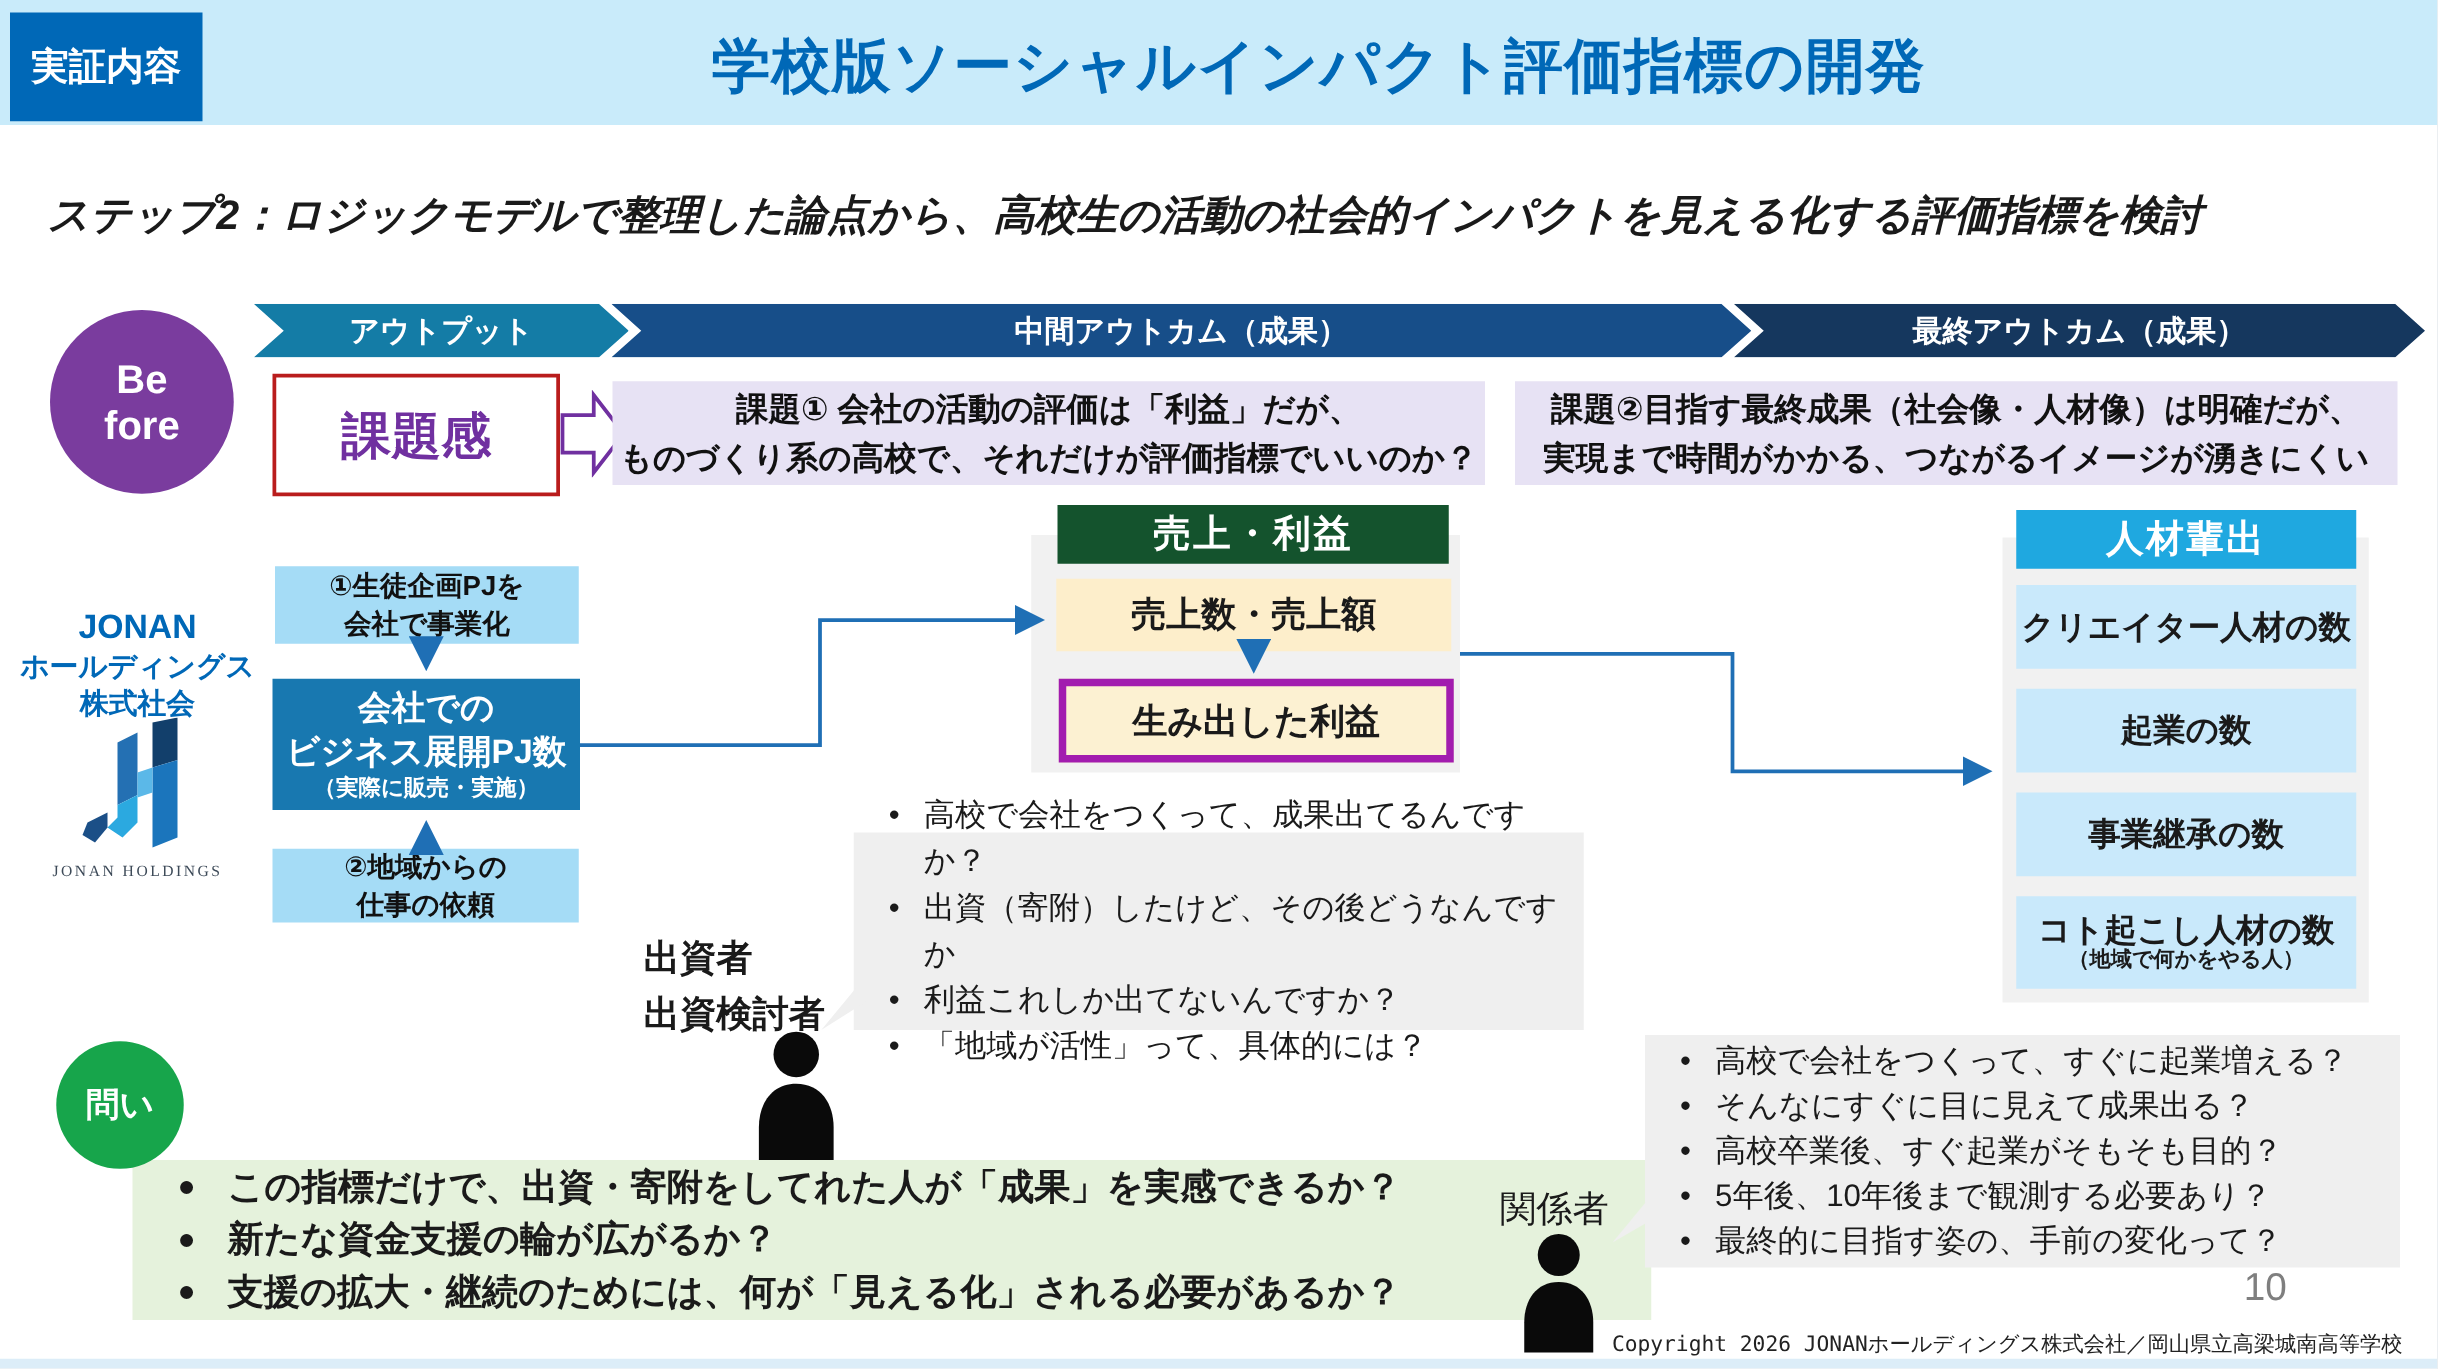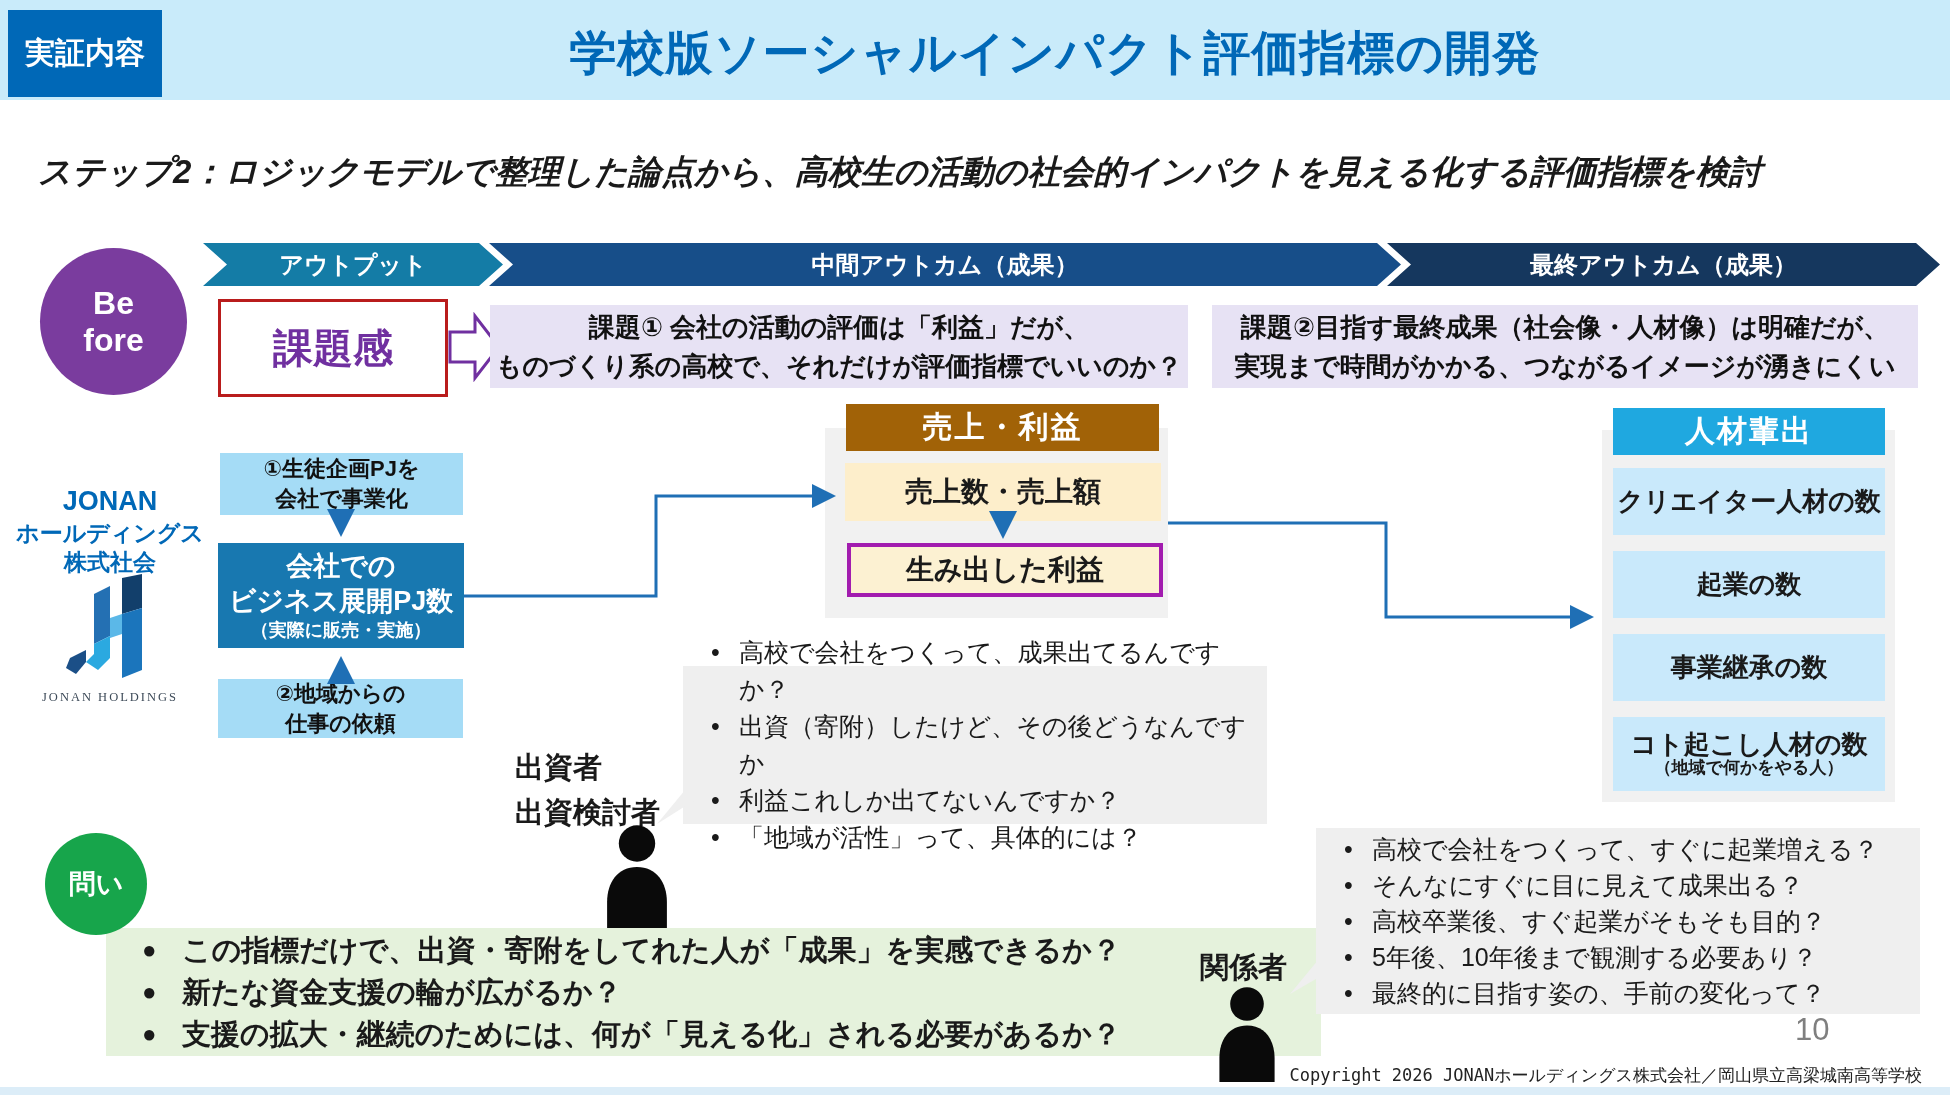--- a/index.html
+++ b/index.html
@@ -38,23 +38,23 @@
   .logo-caption{left:10px;top:690px;width:200px;text-align:center;font-family:"Liberation Serif","DejaVu Serif",serif;font-size:12.5px;letter-spacing:2px;color:#3d4a58;}
   
   .flow-light{background:#A5DCF6;font-size:22px;font-weight:bold;line-height:1.35;color:#111;}
   .flow1{left:220px;top:453px;width:243px;height:62px;}
   .flow-main{left:218px;top:543px;width:246px;height:105px;background:#1878B0;color:#fff;font-weight:bold;line-height:1.3;}
   .flow-main .m1,.flow-main .m2{font-size:27px;}
   .flow-main .m3{font-size:18px;font-weight:bold;}
   .flow2{left:218px;top:679px;width:245px;height:59px;}
   
   .sales-panel{left:825px;top:428px;width:343px;height:190px;background:#F1F1F1;}
-  .sales-header{left:846px;top:404px;width:313px;height:47px;background:#a16207;color:#fff;font-size:30px;font-weight:bold;letter-spacing:2px;}
+  .sales-header{left:846px;top:404px;width:313px;height:47px;background:#14532d;color:#fff;font-size:30px;font-weight:bold;letter-spacing:2px;}
   .sales-item1{left:845px;top:463px;width:316px;height:58px;background:#FDEECB;font-size:28px;font-weight:bold;}
-  .sales-item2{left:847px;top:543px;width:316px;height:54px;background:#FCF1D2;border:4px solid #a21caf;font-size:28px;font-weight:bold;}
+  .sales-item2{left:847px;top:543px;width:316px;height:67px;background:#FCF1D2;border:6px solid #a21caf;font-size:28px;font-weight:bold;}
   
   .talent-panel{left:1602px;top:430px;width:293px;height:372px;background:#F1F1F1;}
   .talent-header{left:1613px;top:408px;width:272px;height:47px;background:#1FA8E0;color:#fff;font-size:30px;font-weight:bold;letter-spacing:2px;}
   .talent-item{left:1613px;width:272px;height:67px;background:#C9E9FB;font-size:26px;font-weight:bold;}
   .t1{top:468px;} .t2{top:551px;} .t3{top:634px;}
   .t4{top:717px;height:74px;line-height:1.1;}
   .t4 .sub{font-size:17px;font-weight:bold;}
   
   .inv-label{left:515px;top:745px;font-size:29px;font-weight:bold;line-height:1.55;}
   .person{fill:#0a0a0a;}
@@ -64,21 +64,21 @@
   .bubble li{position:relative;padding-left:42px;}
   .bubble li::before{content:"\2022";position:absolute;left:14px;}
   .bubble1{left:683px;top:666px;width:584px;height:158px;display:flex;align-items:center;}
   .bubble1 li{font-size:25px;line-height:37px;}
   .bubble-tail{position:absolute;}
   .question-circle{left:45px;top:833px;width:102px;height:102px;border-radius:50%;background:#17A54B;color:#fff;font-size:27px;font-weight:bold;z-index:3;}
   .question-box{left:106px;top:928px;width:1215px;height:128px;background:#E5F2DC;display:flex;align-items:center;}
   .question-box ul{margin:0;padding:0 10px 0 36px;list-style:none;}
   .question-box li{position:relative;padding-left:40px;font-size:29px;font-weight:bold;line-height:42px;}
   .question-box li::before{content:"\25CF";position:absolute;left:0;font-size:24px;}
-  .stk-label{left:1200px;top:948px;font-size:29px;font-weight:bold;}
+  .stk-label{left:1200px;top:948px;font-size:29px;font-weight:normal;}
   .person2{left:1211px;top:983px;width:72px;height:102px;}
   .bubble2{left:1316px;top:828px;width:604px;height:186px;display:flex;align-items:center;}
   .bubble2 li{font-size:25px;line-height:36px;}
   
   .page-number{left:1795px;top:1012px;font-size:31px;color:#7f7f7f;}
   .copyright{right:28px;top:1064px;font-family:"DejaVu Sans Mono","Liberation Mono",monospace;font-size:17px;color:#222;}
   .bottom-strip{left:0;top:1087px;width:1950px;height:8px;background:#DCEDF8;}
   svg{display:block;}
   .overlay{left:0;top:0;width:1950px;height:1095px;pointer-events:none;}
 </style>

